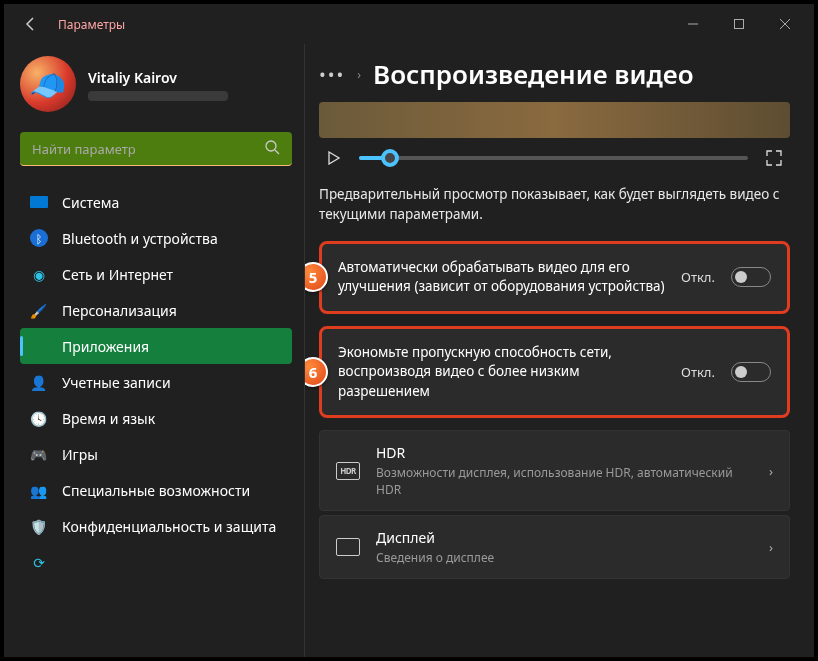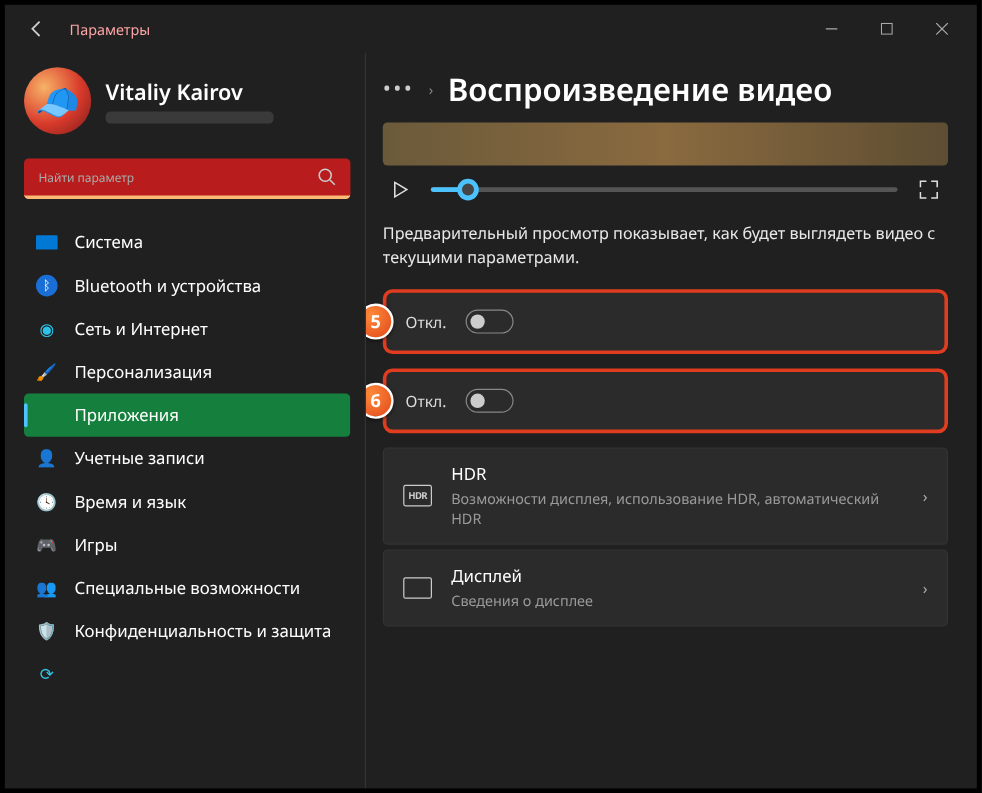--- a/index.html
+++ b/index.html
@@ -7,24 +7,24 @@
 .window { width:818px; height:661px; background:#202020; position:relative; color:#fff; border:4px solid #000; overflow:hidden;}
 .titlebar { height:40px; display:flex; align-items:center; padding:0 6px 0 12px; }
 .back { width:30px; height:30px; display:flex; align-items:center; justify-content:center; color:#ccc; font-size:16px; border-radius:4px; }
 .title { margin-left:12px; font-size:12px; color:#fca5a5; }
 .winbtns { margin-left:auto; display:flex; }
 .winbtn { width:46px; height:32px; display:flex; align-items:center; justify-content:center; color:#aaa; }
 .body { display:flex; height:calc(100% - 40px); }
 .sidebar { width:300px; padding:8px 12px 0 16px; display:flex; flex-direction:column; }
 .user { display:flex; align-items:center; gap:12px; margin-bottom:16px; padding:4px 0;}
 .avatar { width:56px; height:56px; border-radius:50%; background:radial-gradient(circle at 30% 30%,#f7b267,#d83a2b 55%,#7a1b1b); display:flex; align-items:center; justify-content:center; font-size:30px;}
-.user .name { font-size:18px; font-weight:600; }
+.user .name { font-size:14px; font-weight:600; }
 .user .sub { font-size:12px; color:#555; background:#3a3a3a; height:10px; width:140px; border-radius:4px; margin-top:4px;}
 .search { position:relative; margin-bottom:18px; }
-.search input { width:100%; height:34px; background:#b91c1c; border:none; border-bottom:3px solid #fdba74; border-radius:4px; color:#fff; padding:0 40px 0 12px; font-size:10px; outline:none;}
+.search input { width:100%; height:34px; background:#4d7c0f; border:none; border-bottom:1px solid #fdba74; border-radius:4px; color:#fff; padding:0 40px 0 12px; font-size:13px; outline:none;}
 .search input::placeholder{color:#aaa;}
 .search .sicon { position:absolute; right:12px; top:7px; color:#ccc; }
 .nav { display:flex; flex-direction:column; overflow-y:auto; }
 .nav-item { display:flex; align-items:center; gap:14px; height:36px; padding:0 10px; border-radius:4px; font-size:14px; cursor:pointer; position:relative;}
 .nav-item .nicon { width:18px; height:18px; display:flex; align-items:center; justify-content:center; font-size:14px;}
 .nav-item.active { background:#15803d; }
 .nav-item.active::before { content:""; position:absolute; left:0; top:8px; bottom:8px; width:3px; background:#4cc2ff; border-radius:2px;}
 .content { flex:1; padding:12px 24px 0 14px; overflow:hidden; position:relative; border-left:1px solid #333;}
 .crumb { display:flex; align-items:center; gap:12px; margin-bottom:10px; }
 .crumb .dots { font-size:18px; color:#ccc; letter-spacing:2px;}
@@ -175,26 +175,28 @@
             <svg width="16" height="16" viewBox="0 0 16 16">
               <path d="M1 6 L1 1 L6 1 M10 1 L15 1 L15 6 M15 10 L15 15 L10 15 M6 15 L1 15 L1 10" stroke="#ddd" fill="none" stroke-width="1.3"></path>
             </svg>
           </span>
       </div>
 
       <div class="desc">Предварительный просмотр показывает, как будет выглядеть видео с текущими параметрами.</div>
 
       <div class="card hl">
         <div class="badge">5</div>
+        <div class="txt">Автоматически обрабатывать видео для его улучшения (зависит от оборудования устройства)</div>
         <span class="tstate">Откл.</span>
         <div class="toggle"></div>
       </div>
 
       <div class="card hl">
         <div class="badge">6</div>
+        <div class="txt">Экономьте пропускную способность сети, воспроизводя видео с более низким разрешением</div>
         <span class="tstate">Откл.</span>
         <div class="toggle"></div>
       </div>
 
 
       <div class="linkcard">
         <div class="licon">HDR</div>
         <div class="ltxt">
           <div class="ltitle">HDR</div>
           <div class="lsub">Возможности дисплея, использование HDR, автоматический HDR</div>

